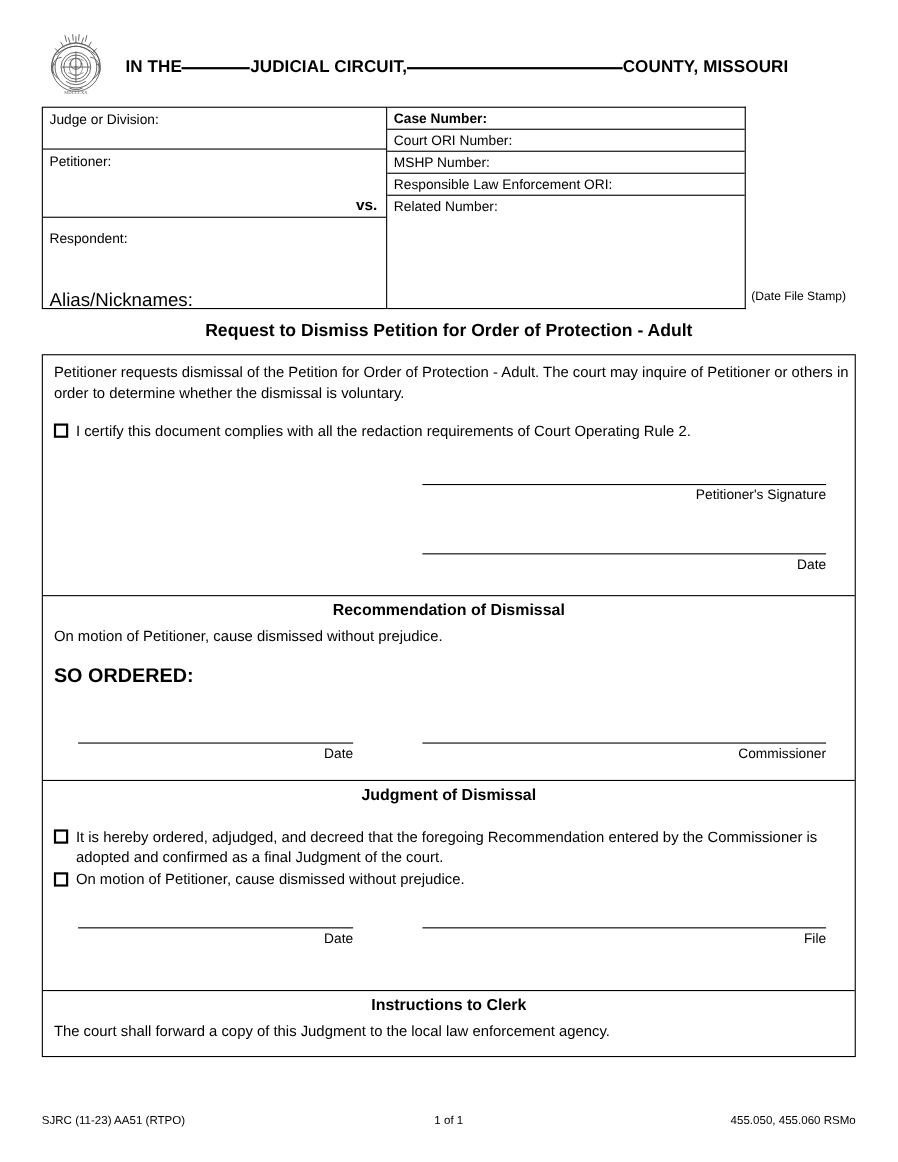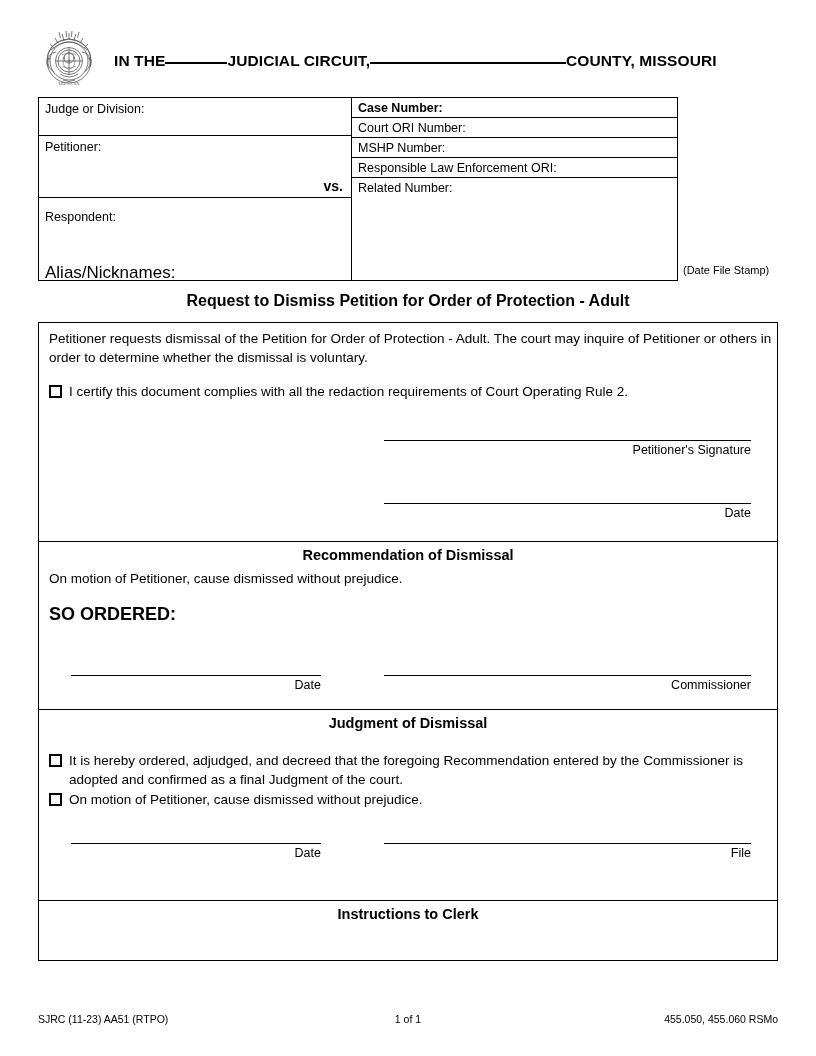--- a/index.html
+++ b/index.html
@@ -370,20 +370,21 @@
 
       <div class="sig-line sig-d"></div>
       <div class="sig-cap sig-d-c">Date</div>
 
       <div class="sig-line sig-j"></div>
       <div class="sig-cap sig-j-c">File</div>
     </div>
 
     <div class="section sec4">
       <div class="sec-title">Instructions to Clerk</div>
+      <div class="para">The court shall forward a copy of this Judgment to the local law enforcement agency.</div>
     </div>
 
   </div>
 
   <div class="footer">
     <span class="f-left">SJRC (11-23) AA51 (RTPO)</span>
     <span class="f-center">1  of  1</span>
     <span class="f-right">455.050, 455.060 RSMo</span>
   </div>
 

